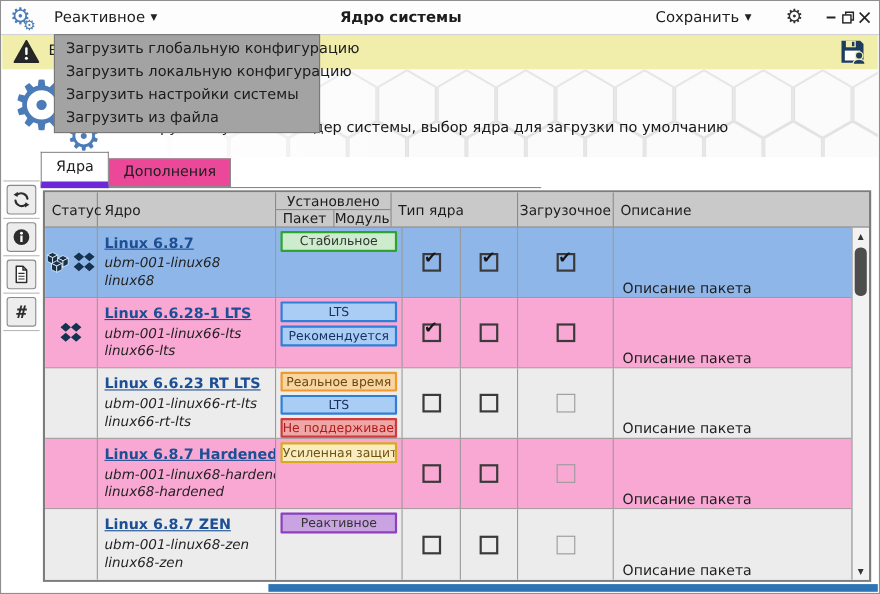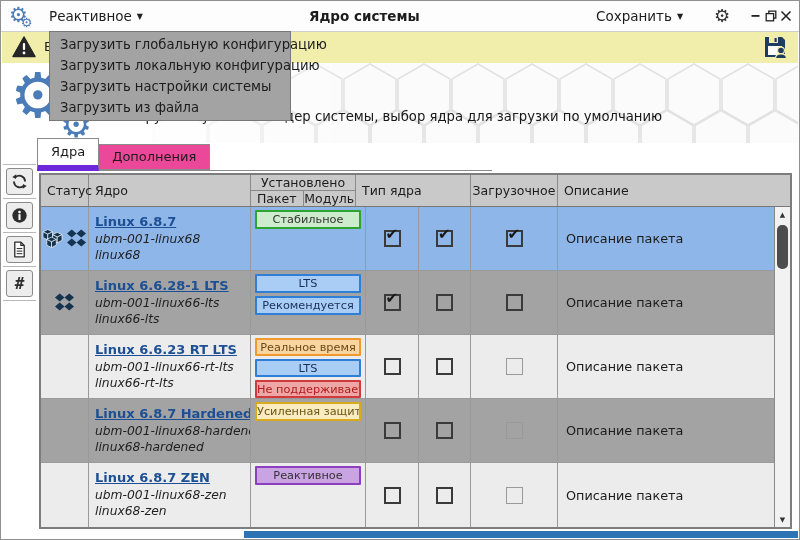--- a/index.html
+++ b/index.html
@@ -63,38 +63,38 @@
   .w-desc{flex:1;border-right:none}
   .hc.center{justify-content:center;padding-left:0}
   .grp{flex-direction:column;padding:0;align-items:stretch}
   .grp-top{height:15px;line-height:15px;text-align:center;border-bottom:1px solid #8a8a8a}
   .grp-sub{display:flex;height:16px}
   .grp-sub div{line-height:16px;text-align:center;box-sizing:border-box}
   .grp-p{width:53px;border-right:1px solid #8a8a8a}
   .grp-m{width:52px}
   .tbody{display:flex}
   .rows{flex:1;display:flex;flex-direction:column}
-  .row{display:flex;height:64px;border-bottom:1px solid #9a9a9a;box-sizing:border-box;background:#a3a3a3}
+  .row{display:flex;height:64px;border-bottom:1px solid #9a9a9a;box-sizing:border-box;background:#f9a8d4}
   .row:last-child{border-bottom:none}
   .row.zebra{background:#ececec}
   .row.selected{background:#8fb6e8}
   .cell{border-right:1px solid #9a9a9a;box-sizing:border-box}
   .c-status{width:48px;display:flex;align-items:center;justify-content:center;gap:3px}
   .c-status svg{width:21px;height:19px;display:block}
   .c-kernel{width:162px;padding:7px 2px 13px 6px;line-height:16.5px;overflow:hidden;white-space:nowrap}
   .klink{font-weight:bold;text-decoration:underline;color:#1c4f94;font-size:13px}
   .pkg{font-style:italic;font-size:12.3px;color:#1f1f1f}
   .c-type{width:115px;padding-top:3px;display:flex;flex-direction:column;gap:3px;align-items:center}
   .badge{width:106px;box-sizing:border-box;border:2px solid;height:19px;line-height:15px;font-size:11.3px;text-align:center;border-radius:1px;overflow:hidden;white-space:nowrap}
   .c-check{display:flex;align-items:center;justify-content:center}
   .c-pkgcb{width:53px}.c-modcb{width:52px}.c-bootcb{width:87px}
   .cb{width:13px;height:13px;border:2px solid #3a3a3a;position:relative;background:transparent}
   .cb.dim{border:1px solid #9a9a9a;width:15px;height:15px}
   .cb .mark{position:absolute;left:0;top:-7px;font-size:15px;font-weight:bold;color:#161616}
-  .c-desc{flex:1;display:flex;align-items:center;padding-left:8px;font-size:12.8px;border-right:none}
+  .c-desc{flex:1;display:flex;align-items:flex-end;padding-left:8px;font-size:12.8px;border-right:none}
   .vscroll{width:16px;border-left:1px solid #8a8a8a;box-sizing:border-box;background:#f2f2f2;position:relative;
            display:flex;flex-direction:column;justify-content:space-between;align-items:center}
   .sb-btn{width:100%;height:15px;display:flex;align-items:center;justify-content:center;font-size:7px;color:#333}
   .sb-thumb{position:absolute;top:18px;left:2px;width:11px;height:44px;background:#4d4d4d;border-radius:5px}
 
   .hbar{position:absolute;left:243px;bottom:1px;width:554px;height:7px;background:#2e74b4;z-index:4}
 </style>
 </head>
 <body>
 

